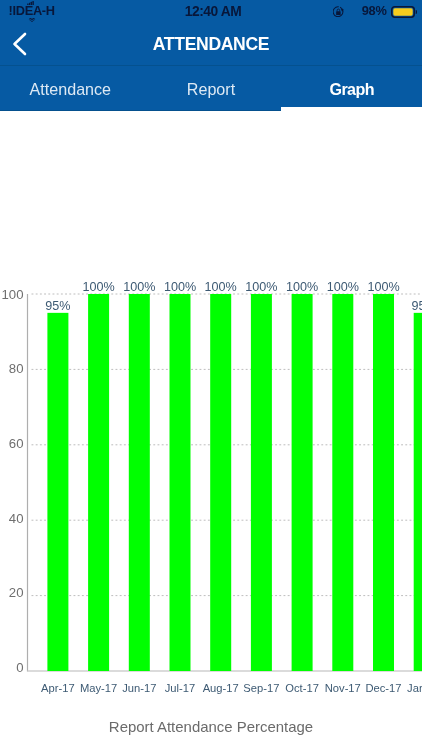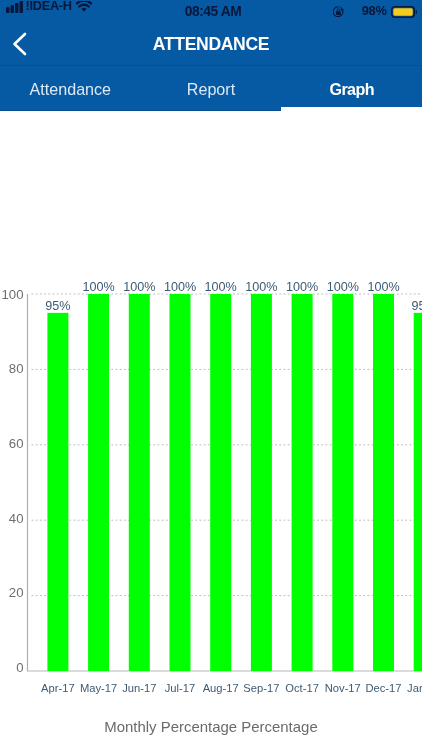--- a/index.html
+++ b/index.html
@@ -13,21 +13,21 @@
   }
   html,body{margin:0;padding:0;}
   body{width:422px;height:750px;overflow:hidden;background:#fff;
        font-family:"Liberation Sans",sans-serif;
        -webkit-font-smoothing:antialiased;}
   .screen{position:relative;width:422px;height:750px;overflow:hidden;background:#fff;}
 
   
   .statusbar{position:absolute;left:0;top:0;width:422px;height:22px;
     background:var(--brand);color:var(--sbfg);}
-  .sb-left{position:absolute;left:5.5px;top:0;height:22px;display:flex;align-items:flex-start;}
+  .sb-left{position:absolute;left:5.5px;top:0;height:22px;display:flex;align-items:center;flex-direction:column;}
   .sb-left svg{position:relative;top:0.5px;}
   .sb-center{position:absolute;left:0;top:0;width:422px;height:22px;
     display:flex;align-items:center;justify-content:center;}
   .sb-right{position:absolute;right:5px;top:0;height:22px;display:flex;align-items:center;}
   .sb-text{font-size:12.8px;font-weight:600;letter-spacing:-0.3px;color:var(--sbfg);line-height:1;
     position:relative;top:0px;}
   .carrier{margin-left:3px;}
   .clock{font-weight:700;font-size:13.8px;letter-spacing:-0.45px;position:relative;left:2px;top:0.5px;}
   .wifi{margin-left:4px;display:block;}
   .pct{margin:0 4.5px 0 7px;padding-left:10px;}
@@ -78,21 +78,21 @@
         <rect x="13.5" y="0.1" width="3.5" height="11.9" rx="0.9" fill="var(--sbfg)"></rect>
       </svg>
       <span class="sb-text carrier">!IDEA-H</span>
       <svg class="wifi" width="16" height="11.5" viewBox="0 0 16 11.5">
         <path d="M8 10.7 L5.45 7.85 A3.85 3.85 0 0 1 10.55 7.85 Z" fill="var(--sbfg)"></path>
         <path d="M3.25 5.5 A6.9 6.9 0 0 1 12.75 5.5" stroke="var(--sbfg)" stroke-width="2.35" fill="none" stroke-linecap="round"></path>
         <path d="M0.95 2.45 A10.3 10.3 0 0 1 15.05 2.45" stroke="var(--sbfg)" stroke-width="2.35" fill="none" stroke-linecap="round"></path>
       </svg>
     </div>
     <div class="sb-center">
-      <span class="sb-text clock">08:45 AM</span>
+      <span class="sb-text clock">12:40 AM</span>
     </div>
     <div class="sb-right">
       <svg class="rot" width="11.5" height="11.5" viewBox="0 0 23 23">
         <path d="M14.2 2.5 A9.8 9.8 0 1 1 11.5 1.7" stroke="var(--sbfg)" stroke-width="2.1" fill="none" stroke-linecap="butt"></path>
         <path d="M15.5 6.0 L21.8 6.9 L18.3 11.7 Z" fill="var(--sbfg)"></path>
         <rect x="6.3" y="10.6" width="9.0" height="7.6" rx="0.9" fill="var(--sbfg)"></rect>
         <path d="M8.3 10.8 V8.6 a2.5 2.5 0 0 1 5.0 0 V10.8" stroke="var(--sbfg)" stroke-width="1.7" fill="none"></path>
       </svg>
       <span class="sb-text pct">98%</span>
       <svg class="batt" width="26" height="12" viewBox="0 0 26 12">
@@ -166,16 +166,16 @@
         <rect x="332.3" y="183" width="21" height="377" fill="#00ff00"></rect>
         <text x="342.8" y="179.9" text-anchor="middle" font-size="12.6" fill="#3d5a73" font-family="&quot;Liberation Sans&quot;, sans-serif">100%</text>
         <text x="342.8" y="581.4" text-anchor="middle" font-size="11.2" fill="#3d5a73" font-family="&quot;Liberation Sans&quot;, sans-serif">Nov-17</text>
         <rect x="373" y="183" width="21" height="377" fill="#00ff00"></rect>
         <text x="383.5" y="179.9" text-anchor="middle" font-size="12.6" fill="#3d5a73" font-family="&quot;Liberation Sans&quot;, sans-serif">100%</text>
         <text x="383.5" y="581.4" text-anchor="middle" font-size="11.2" fill="#3d5a73" font-family="&quot;Liberation Sans&quot;, sans-serif">Dec-17</text>
         <rect x="413.7" y="201.85000000000002" width="21" height="358.15" fill="#00ff00"></rect>
         <text x="424.2" y="198.75000000000003" text-anchor="middle" font-size="12.6" fill="#3d5a73" font-family="&quot;Liberation Sans&quot;, sans-serif">95%</text>
         <text x="424.2" y="581.4" text-anchor="middle" font-size="11.2" fill="#3d5a73" font-family="&quot;Liberation Sans&quot;, sans-serif">Jan-18</text>
       </svg>
-    <div class="caption">Monthly Percentage Percentage</div>
+    <div class="caption">Report Attendance Percentage</div>
   </div>
 
 </div>
 
 </body></html>

